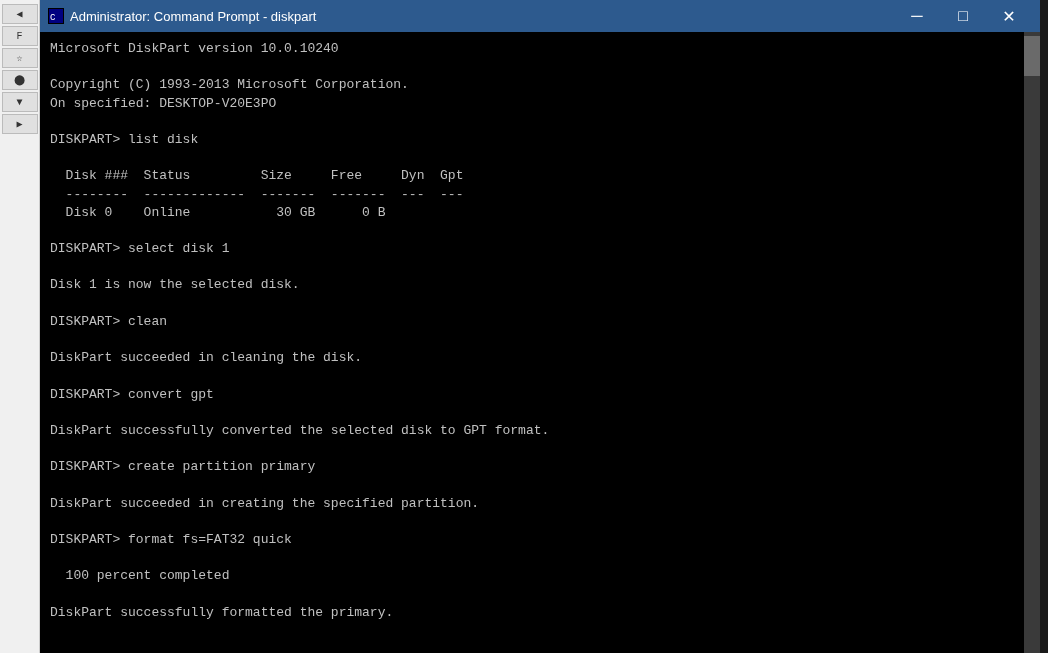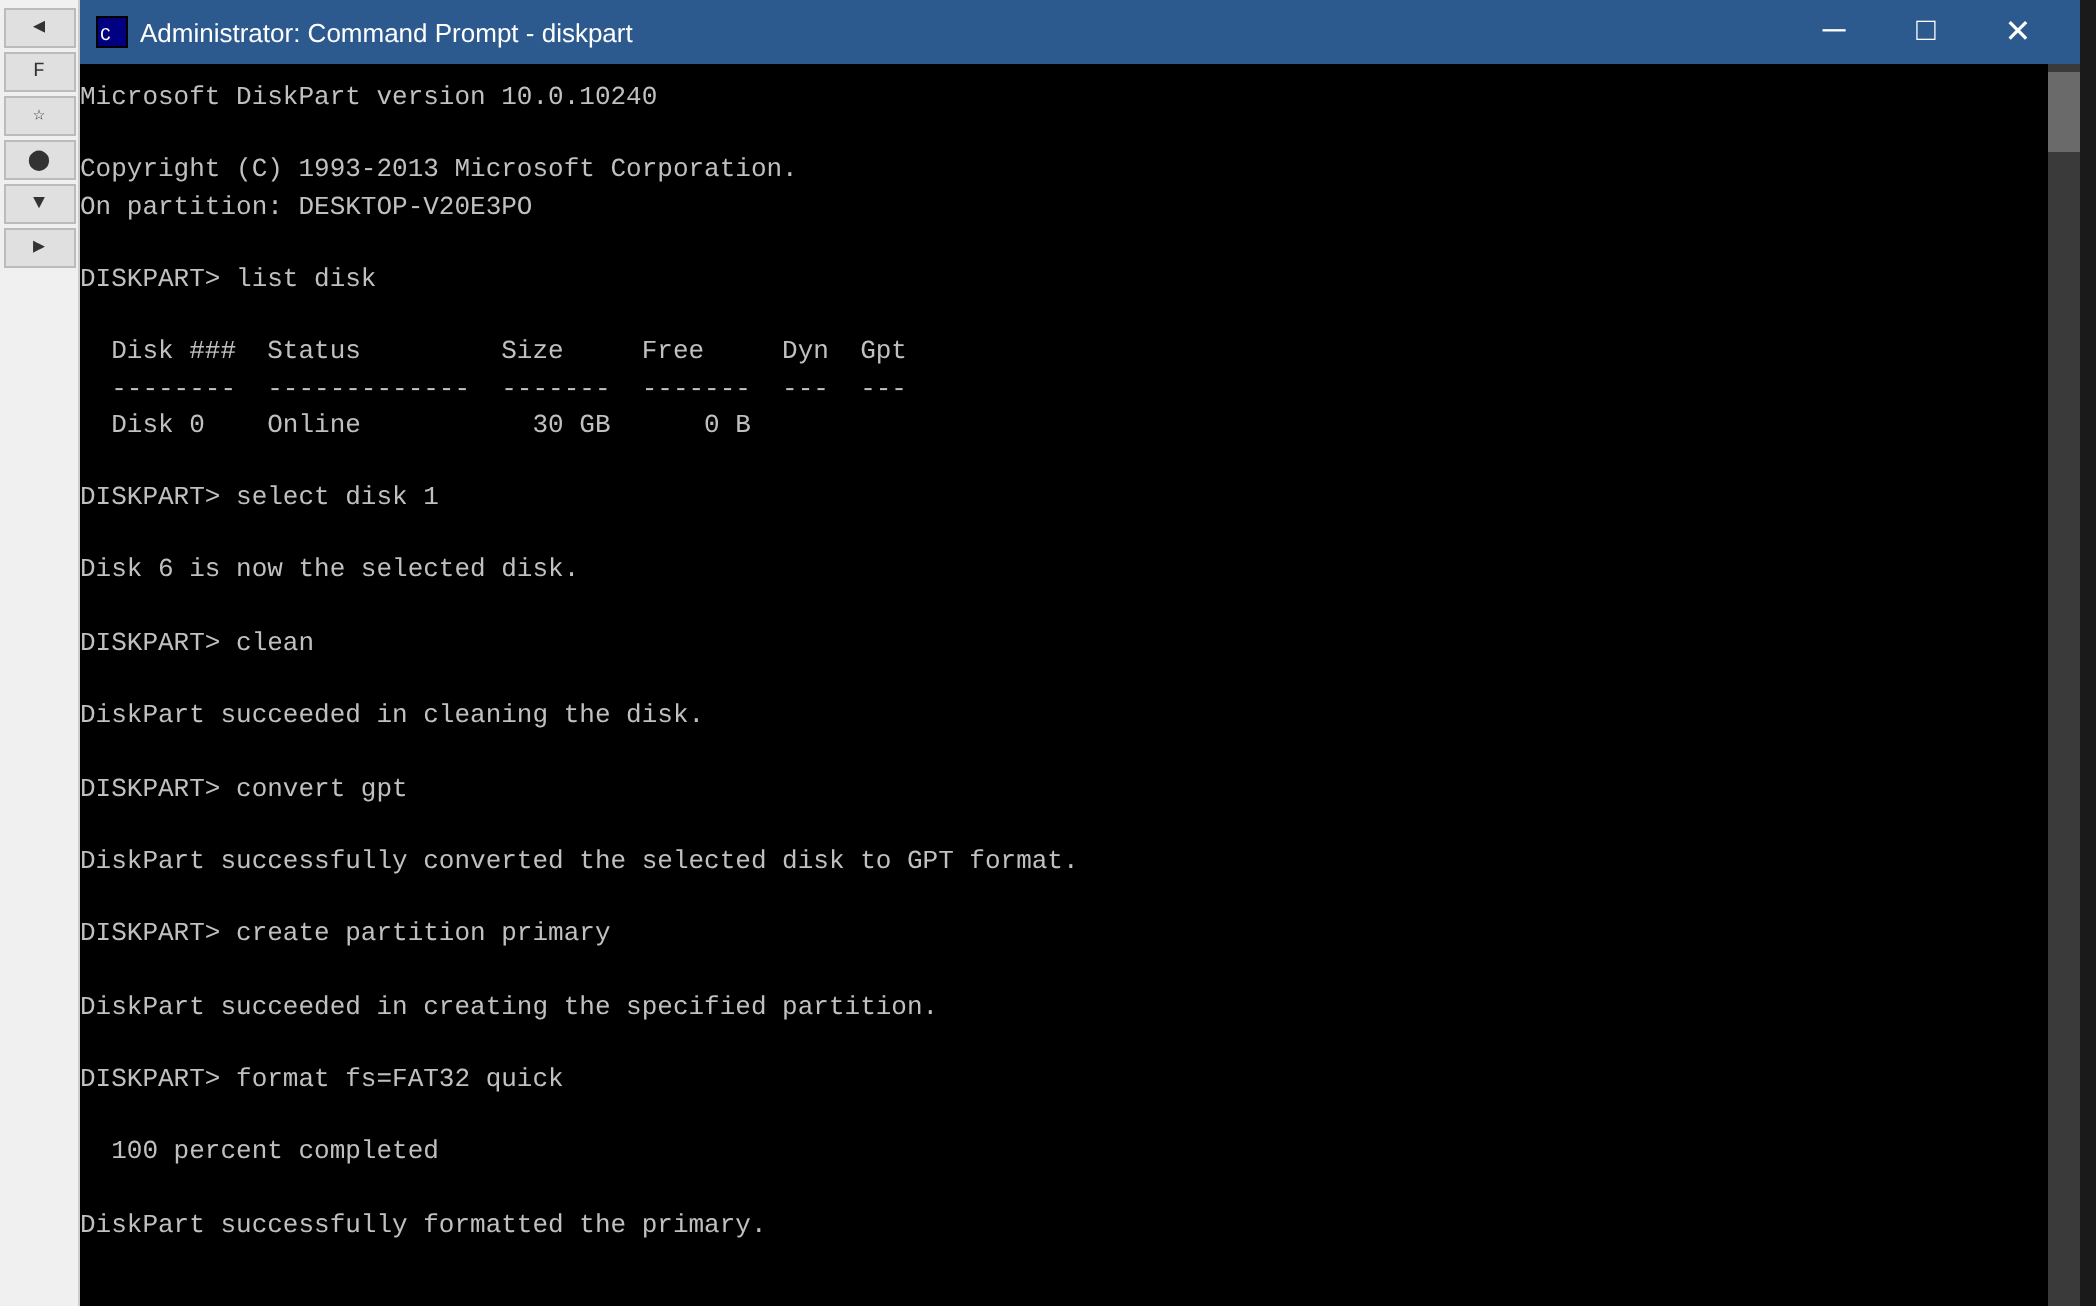--- a/index.html
+++ b/index.html
@@ -72,21 +72,21 @@
       align-items: center;
       justify-content: center;
       font-family: 'Segoe UI', Arial, sans-serif;
     }
 
     .terminal-body {
       background: #000000;
       color: #c0c0c0;
       font-family: 'Courier New', Courier, monospace;
       font-size: 13px;
-      padding: 8px 0;
+      padding: 8px 10px;
       height: calc(653px - 32px);
       overflow-y: auto;
       line-height: 1.4;
     }
 
     .terminal-line {
       white-space: pre;
       color: #c0c0c0;
     }
 
@@ -162,31 +162,31 @@
       <button class="title-btn">─</button>
       <button class="title-btn">□</button>
       <button class="title-btn close">✕</button>
     </div>
   </div>
 
   <div class="terminal-body" id="terminal-body">
   <div class="terminal-line">Microsoft DiskPart version 10.0.10240</div>
       <div class="terminal-line">&nbsp;</div>
       <div class="terminal-line">Copyright (C) 1993-2013 Microsoft Corporation.</div>
-      <div class="terminal-line">On partition: DESKTOP-V20E3PO</div>
+      <div class="terminal-line">On specified: DESKTOP-V20E3PO</div>
       <div class="terminal-line">&nbsp;</div>
       <div class="terminal-line">DISKPART&gt; list disk</div>
       <div class="terminal-line">&nbsp;</div>
       <div class="terminal-line">  Disk ###  Status         Size     Free     Dyn  Gpt</div>
       <div class="terminal-line">  --------  -------------  -------  -------  ---  ---</div>
       <div class="terminal-line">  Disk 0    Online           30 GB      0 B</div>
       <div class="terminal-line">&nbsp;</div>
       <div class="terminal-line">DISKPART&gt; select disk 1</div>
       <div class="terminal-line">&nbsp;</div>
-      <div class="terminal-line">Disk 6 is now the selected disk.</div>
+      <div class="terminal-line">Disk 1 is now the selected disk.</div>
       <div class="terminal-line">&nbsp;</div>
       <div class="terminal-line">DISKPART&gt; clean</div>
       <div class="terminal-line">&nbsp;</div>
       <div class="terminal-line">DiskPart succeeded in cleaning the disk.</div>
       <div class="terminal-line">&nbsp;</div>
       <div class="terminal-line">DISKPART&gt; convert gpt</div>
       <div class="terminal-line">&nbsp;</div>
       <div class="terminal-line">DiskPart successfully converted the selected disk to GPT format.</div>
       <div class="terminal-line">&nbsp;</div>
       <div class="terminal-line">DISKPART&gt; create partition primary</div>

